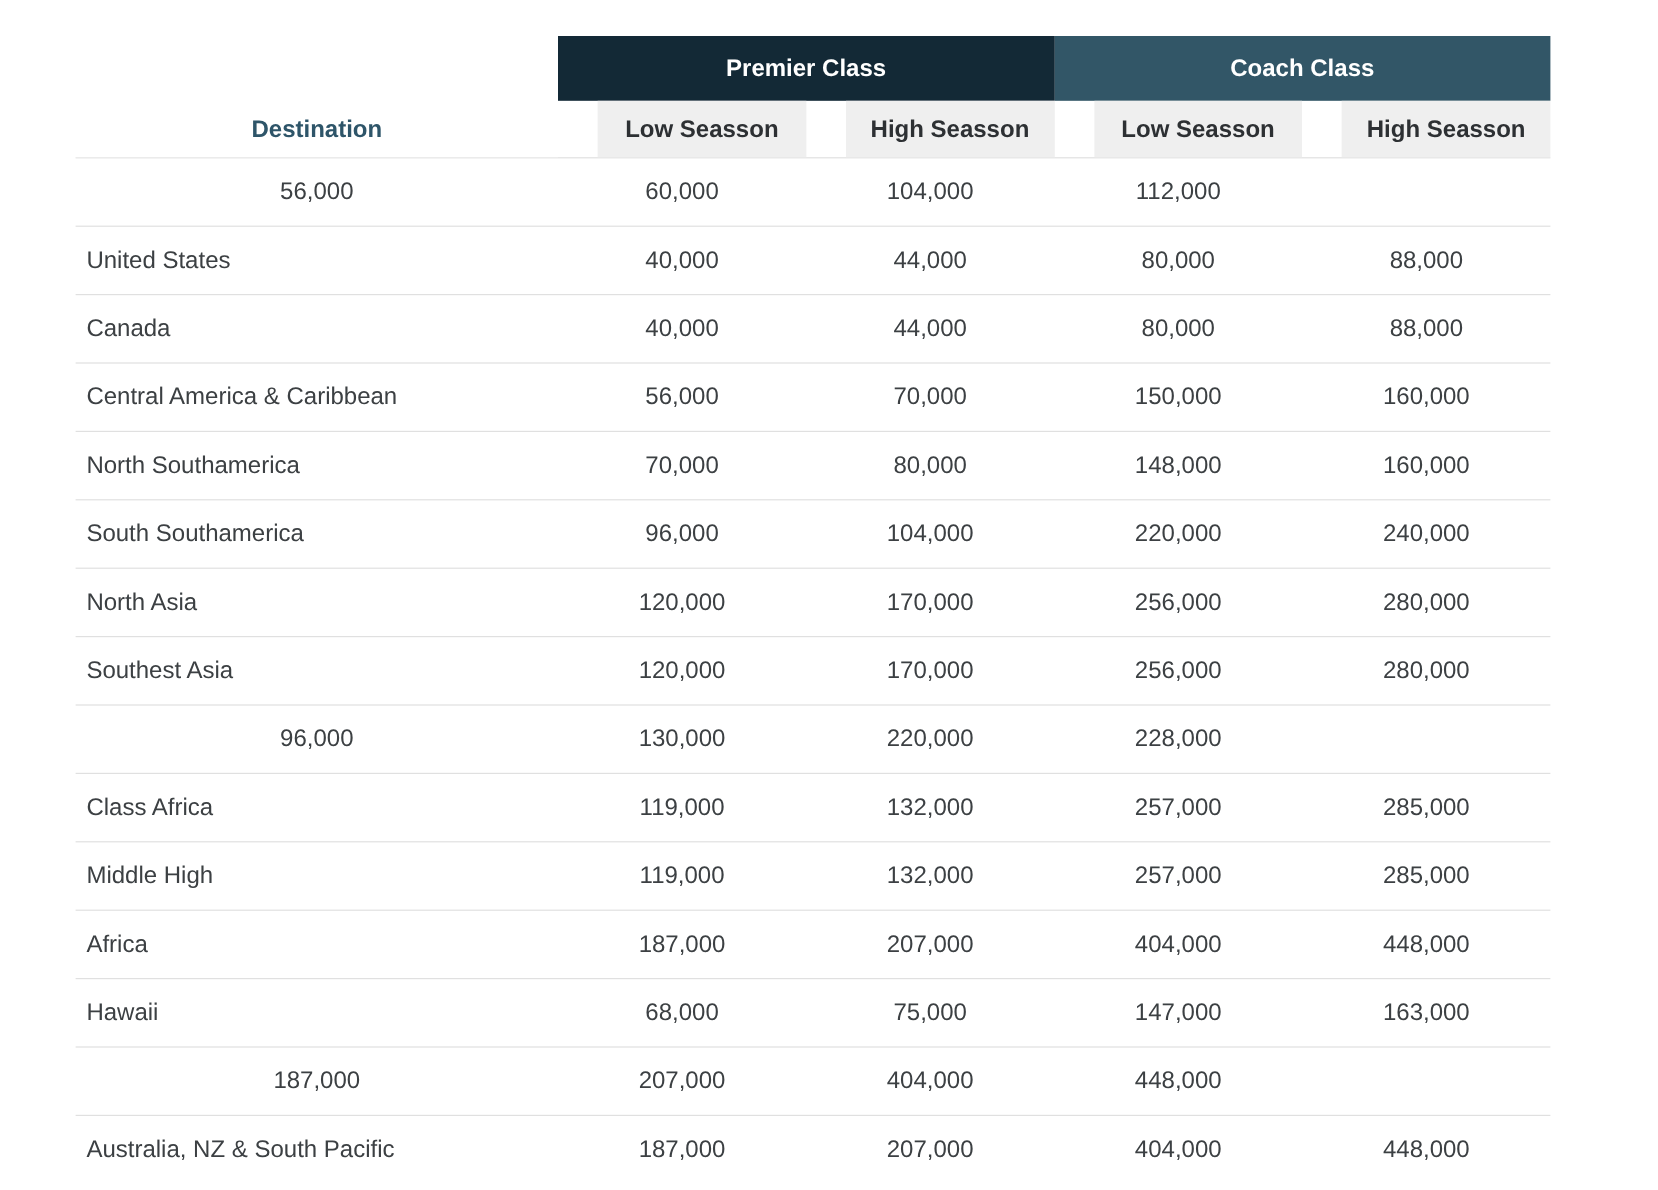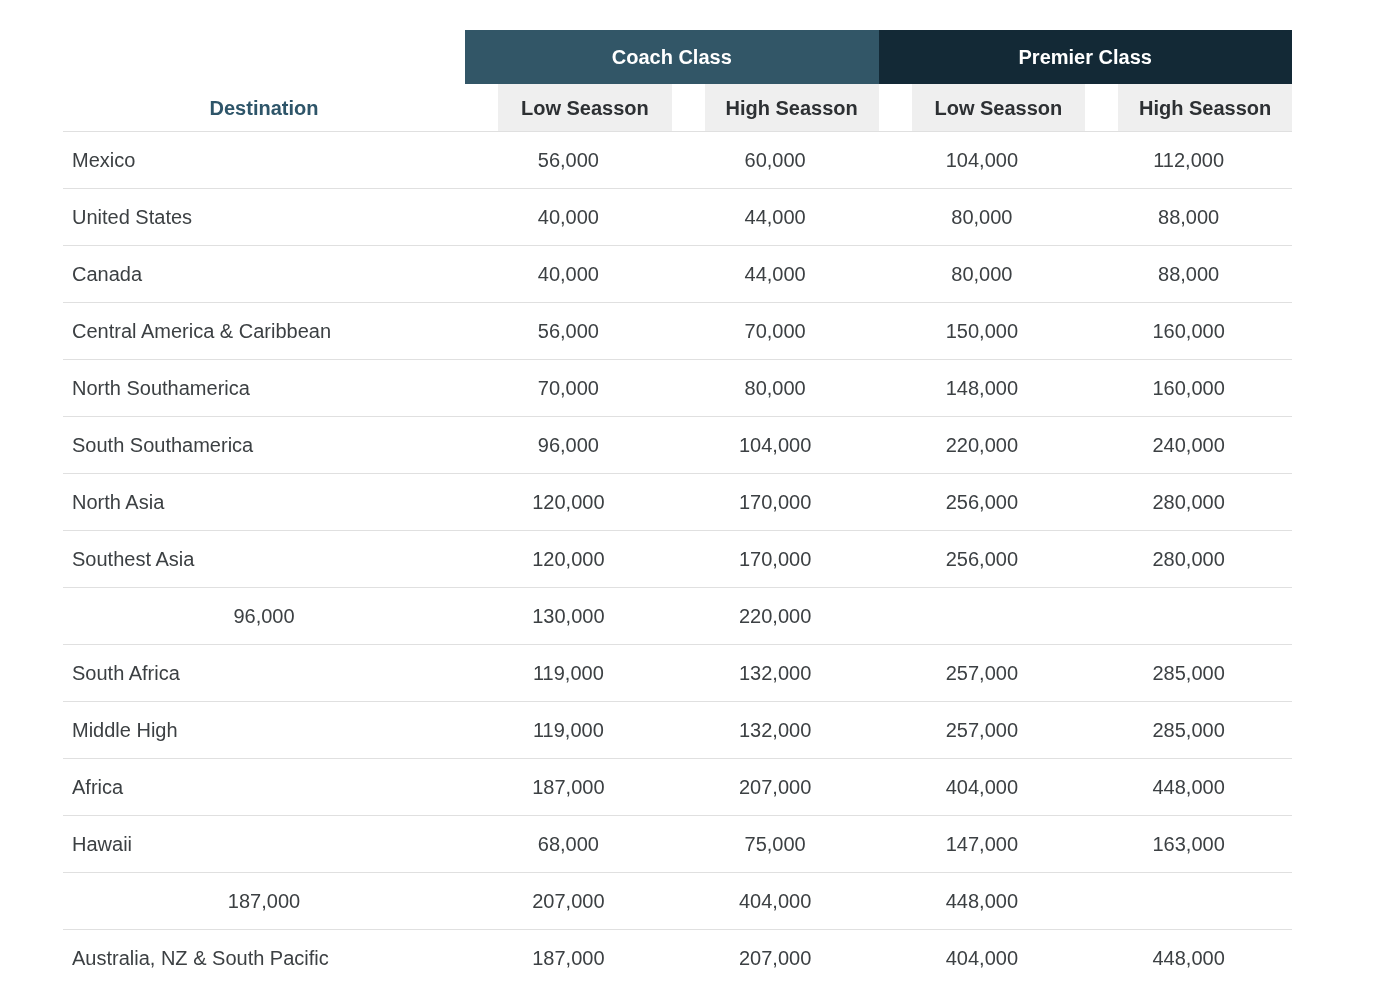--- a/index.html
+++ b/index.html
@@ -57,35 +57,34 @@
   }
   .cell.val{text-align:center;}
 </style>
 </head>
 <body>
 
 <div class="table-wrap">
 
   <div class="grid-row group-row">
     <div class="cell spacer"></div>
+    <div class="cell group-cell premier">Premier Class</div>
     <div class="cell group-cell coach">Coach Class</div>
-    <div class="cell group-cell premier">Premier Class</div>
   </div>
 
   <div class="grid-row sub-row">
     <div class="cell dest-head">Destination</div>
     <div class="cell sub-cell">Low Seasson</div>
     <div class="cell sub-cell">High Seasson</div>
     <div class="cell sub-cell">Low Seasson</div>
     <div class="cell sub-cell">High Seasson</div>
   </div>
 
   <div id="rows">
       <div class="grid-row row">
-        <div class="cell dest">Mexico</div>
         <div class="cell val">56,000</div>
         <div class="cell val">60,000</div>
         <div class="cell val">104,000</div>
         <div class="cell val">112,000</div>
       </div>
       <div class="grid-row row">
         <div class="cell dest">United States</div>
         <div class="cell val">40,000</div>
         <div class="cell val">44,000</div>
         <div class="cell val">80,000</div>
@@ -130,23 +129,24 @@
         <div class="cell dest">Southest Asia</div>
         <div class="cell val">120,000</div>
         <div class="cell val">170,000</div>
         <div class="cell val">256,000</div>
         <div class="cell val">280,000</div>
       </div>
       <div class="grid-row row">
         <div class="cell val">96,000</div>
         <div class="cell val">130,000</div>
         <div class="cell val">220,000</div>
+        <div class="cell val">228,000</div>
       </div>
       <div class="grid-row row">
-        <div class="cell dest">South Africa</div>
+        <div class="cell dest">Class Africa</div>
         <div class="cell val">119,000</div>
         <div class="cell val">132,000</div>
         <div class="cell val">257,000</div>
         <div class="cell val">285,000</div>
       </div>
       <div class="grid-row row">
         <div class="cell dest">Middle High</div>
         <div class="cell val">119,000</div>
         <div class="cell val">132,000</div>
         <div class="cell val">257,000</div>

